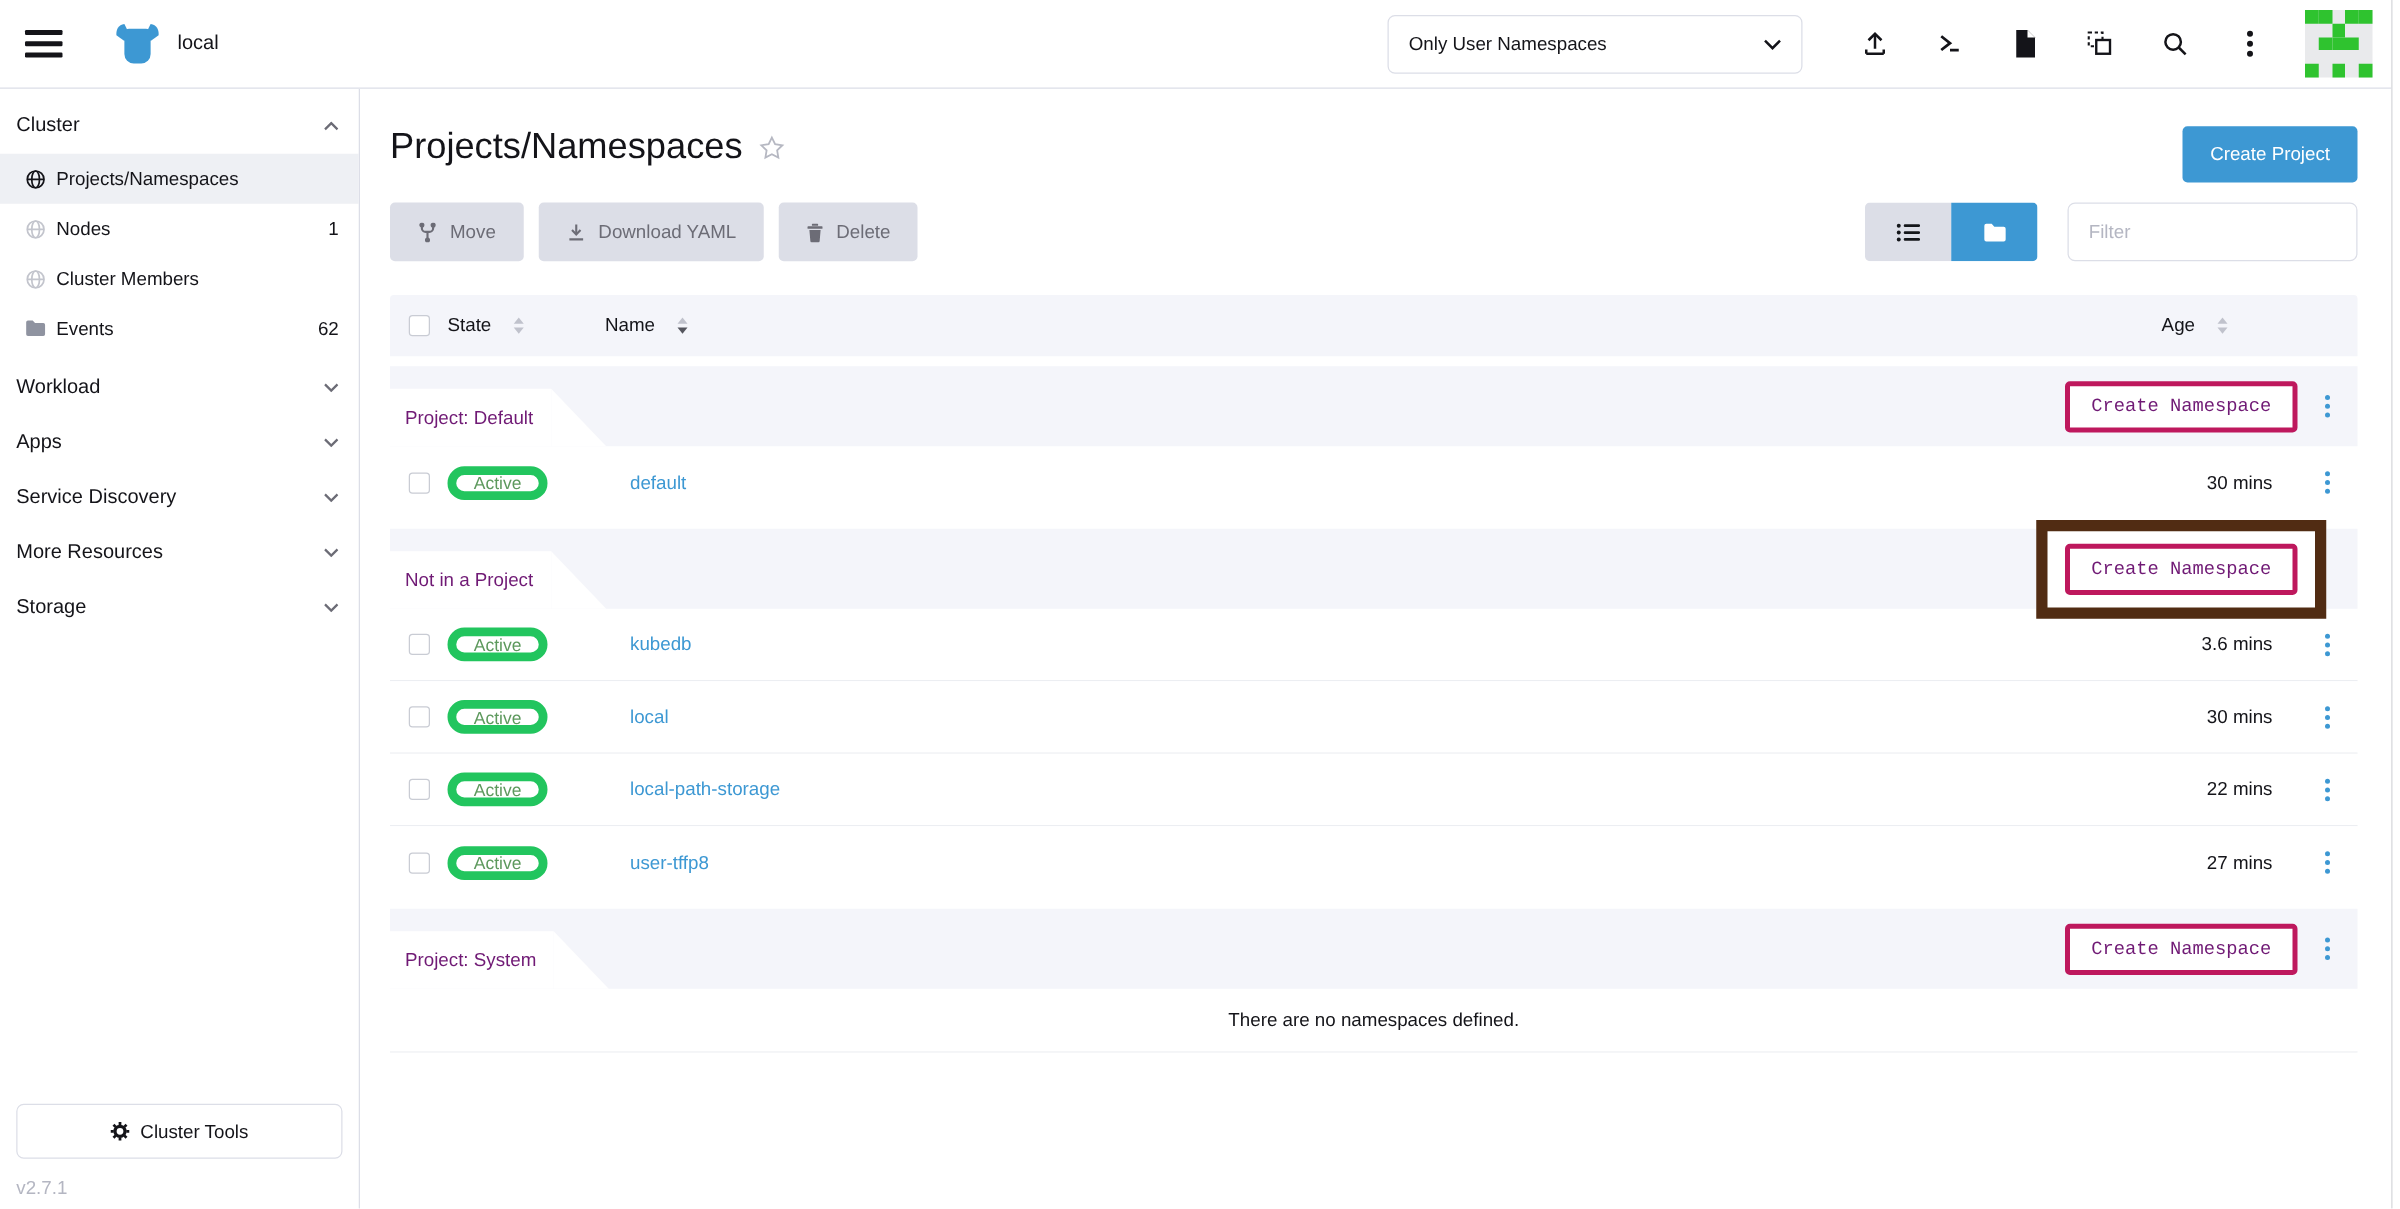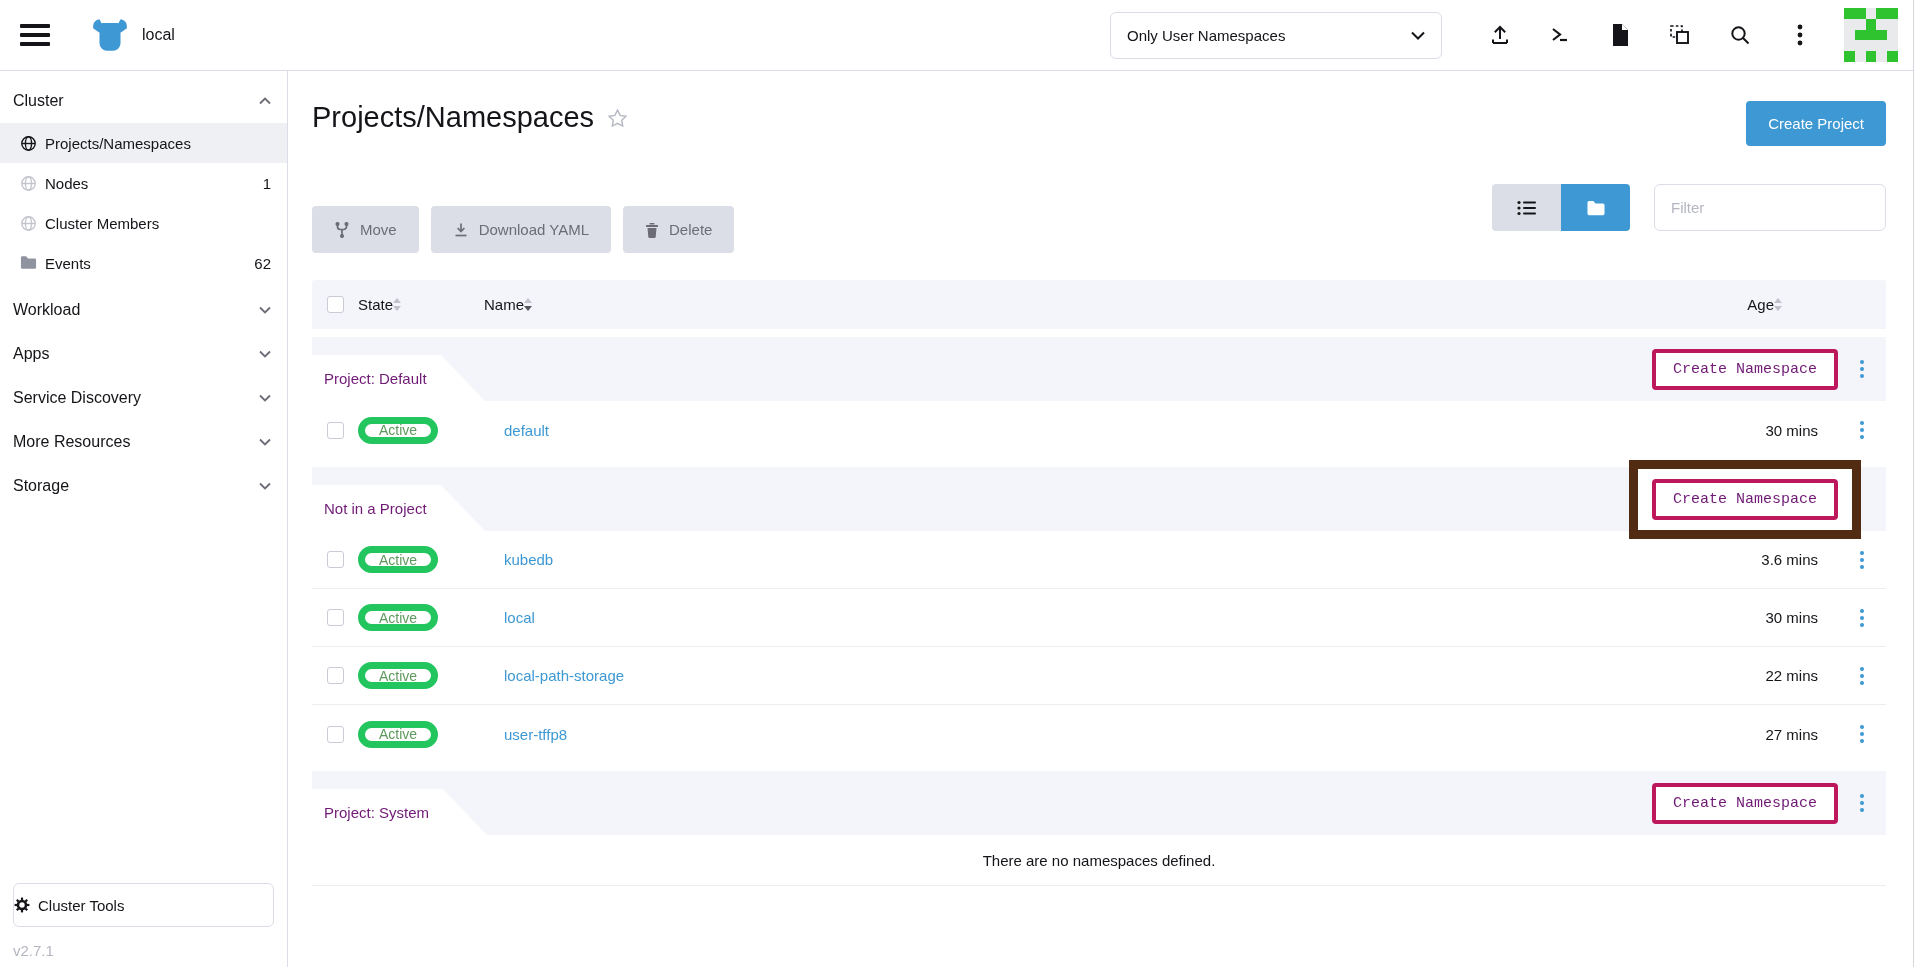--- a/index.html
+++ b/index.html
@@ -33,48 +33,48 @@
   .side-section-header { display:flex; align-items:center; height:44px; padding:0 16px 0 13px;
                          font-size:16px; cursor:pointer; }
   .side-section-header .chev { margin-left:auto; }
   .side-item { display:flex; align-items:center; height:40px; padding:0 16px 0 20px; cursor:pointer; }
   .side-item.selected { background:#eef0f4; }
   .side-item .icn { width:17px; height:17px; margin-right:8px; flex:none; display:flex; }
   .side-item .count { margin-left:auto; color:#141419; }
   .side-gap { height:5px; }
   .cluster-tools-btn { position:absolute; left:13px; right:13px; bottom:40px; height:44px;
                        border:1px solid #dcdee7; border-radius:6px; background:#fff; display:flex;
-                       align-items:center; gap:8px; font-size:15px; color:#141419; cursor:pointer; }
+                       align-items:center; justify-content:center; gap:8px; font-size:15px; color:#141419; cursor:pointer; }
   .version { position:absolute; left:13px; bottom:8px; color:#b4b6c2; font-size:15px; }
 
   
   .main { position:absolute; top:71px; left:288px; right:8px; bottom:0; background:#fff; padding:30px 26px 0 24px; }
   .page-head { display:flex; align-items:flex-start; }
   .page-title-wrap { display:flex; align-items:center; gap:12px; }
   .page-title { font-size:29px; font-weight:400; color:#141419; }
   .star { margin-top:2px; cursor:pointer; }
   .btn-primary { margin-left:auto; height:45px; background:#3d98d3; color:#fff; border:none; border-radius:4px;
                  padding:0 22px; font-size:15px; font-family:inherit; cursor:pointer; }
 
   .action-row { display:flex; align-items:center; margin-top:16px; }
   .btn-disabled { height:47px; background:#dcdee7; color:#6c6c76; border:none; border-radius:4px;
-                  padding:0 22px; font-size:15px; font-family:inherit; display:flex; align-items:center; gap:10px; margin-right:12px; cursor:default;margin-top:44px; }
+                  padding:0 22px; font-size:15px; font-family:inherit; display:flex; align-items:center; gap:10px; margin-right:12px; cursor:default; }
   .view-toggle { margin-left:auto; display:flex; height:47px; border-radius:4px; overflow:hidden; }
   .view-toggle .vt { width:69px; display:flex; align-items:center; justify-content:center; cursor:pointer; }
   .vt-list { background:#dcdee7; }
   .vt-flat { background:#3d98d3; }
   .filter-input { margin-left:24px; width:232px; height:47px; border:1px solid #dcdee7; border-radius:6px;
                   padding:0 16px; font-size:15px; font-family:inherit; color:#141419; }
   .filter-input::placeholder { color:#b4b6c2; }
 
   
   .tbl { margin-top:27px; }
   .thead { display:grid; grid-template-columns:46px 126px 1fr 200px 48px; align-items:center;
            height:49px; background:#f4f5fa; border-radius:3px 3px 0 0; font-size:15px; }
-  .th { display:flex; align-items:center; gap:0; }
+  .th { display:flex; align-items:center; gap:18px; }
   .th-age { justify-content:flex-end; padding-right:56px; }
   .cell-check { display:flex; justify-content:center; }
   input.cb { appearance:none; -webkit-appearance:none; width:17px; height:17px; border:1px solid #c9ccd4;
              border-radius:3px; background:#fff; cursor:pointer; }
   .sorter { display:flex; flex-direction:column; gap:3px; }
   .car { width:0; height:0; border-left:4px solid transparent; border-right:4px solid transparent; }
   .car.up { border-bottom:5px solid #c0c2cc; }
   .car.down { border-top:5px solid #c0c2cc; }
   .car.active { border-top-color:#55565e; border-bottom-color:#55565e; }
 

